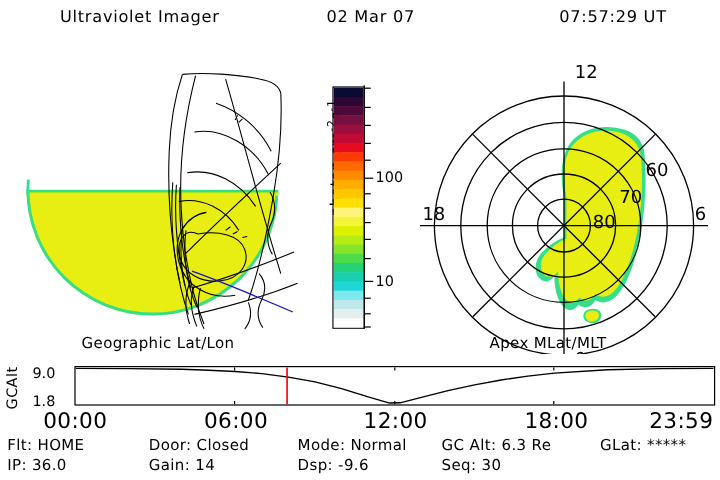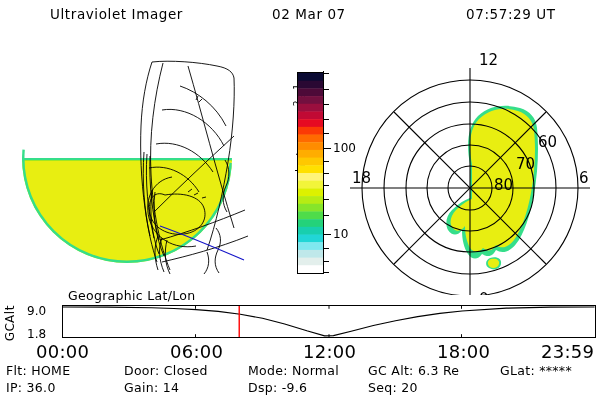--- a/index.html
+++ b/index.html
@@ -44,21 +44,21 @@
     left: 2px; top: 40px;
     width: 250px; height: 255px;
   }
   .panel-polar {
     position: absolute;
     left: 348px; top: 40px;
     width: 244px; height: 255px;
   }
   .panel-cbar {
     position: absolute;
-    left: 264px; top: 46px;
+    left: 244px; top: 46px;
     width: 92px; height: 250px;
   }
   .svg-fill { display:block; width:100%; height:100%; }
 
   
   .cbar-label {
     position: absolute;
     left: -44px;
     top: 78px;
     width: 160px;
@@ -111,21 +111,21 @@
     left: 59px;
     top: 25px;
     width: 1px;
     height: 203px;
     background: #000;
   }
 
   
   .orbit-titles {
     position: absolute;
-    left: 0; top: 288px;
+    left: 0; top: 278px;
     width: 480px; height: 15px;
   }
   .orbit-titles span {
     position: absolute;
     font-size: 12.5px;
     white-space: nowrap;
     letter-spacing: 0.3px;
   }
   .ot-geo  { left: 68px; }
   .ot-apex { left: 408px; }
@@ -393,20 +393,21 @@
         <text x="4" y="143">18</text>
         <text x="190" y="107">60</text>
         <text x="168" y="129">70</text>
         <text x="146" y="150">80</text>
       </g>
     </svg>
   </div>
 
   <div class="orbit-titles">
     <span class="ot-geo">Geographic Lat/Lon</span>
+    <span class="ot-apex">Apex MLat/MLT</span>
   </div>
 
   <div class="axis-name gc">GC</div>
   <div class="axis-name alt">Alt</div>
 
   <div class="ytick hi">9.0</div>
   <div class="ytick lo">1.8</div>
 
   <div class="orbit-plot">
     <svg class="svg-fill" viewBox="0 0 534 33" preserveAspectRatio="none">
@@ -437,17 +438,17 @@
         <div class="status-cell c0">Flt: HOME</div>
         <div class="status-cell c1">Door: Closed</div>
         <div class="status-cell c2">Mode: Normal</div>
         <div class="status-cell c3">GC Alt: 6.3 Re</div>
         <div class="status-cell c4">GLat: *****</div>
       </div>
     <div class="status-row r2" id="status-row-2">
         <div class="status-cell c0">IP: 36.0</div>
         <div class="status-cell c1">Gain: 14</div>
         <div class="status-cell c2">Dsp: -9.6</div>
-        <div class="status-cell c3">Seq: 20</div>
+        <div class="status-cell c3">Seq: 30</div>
       </div>
   </div>
 
 </div>
 
 </body></html>

